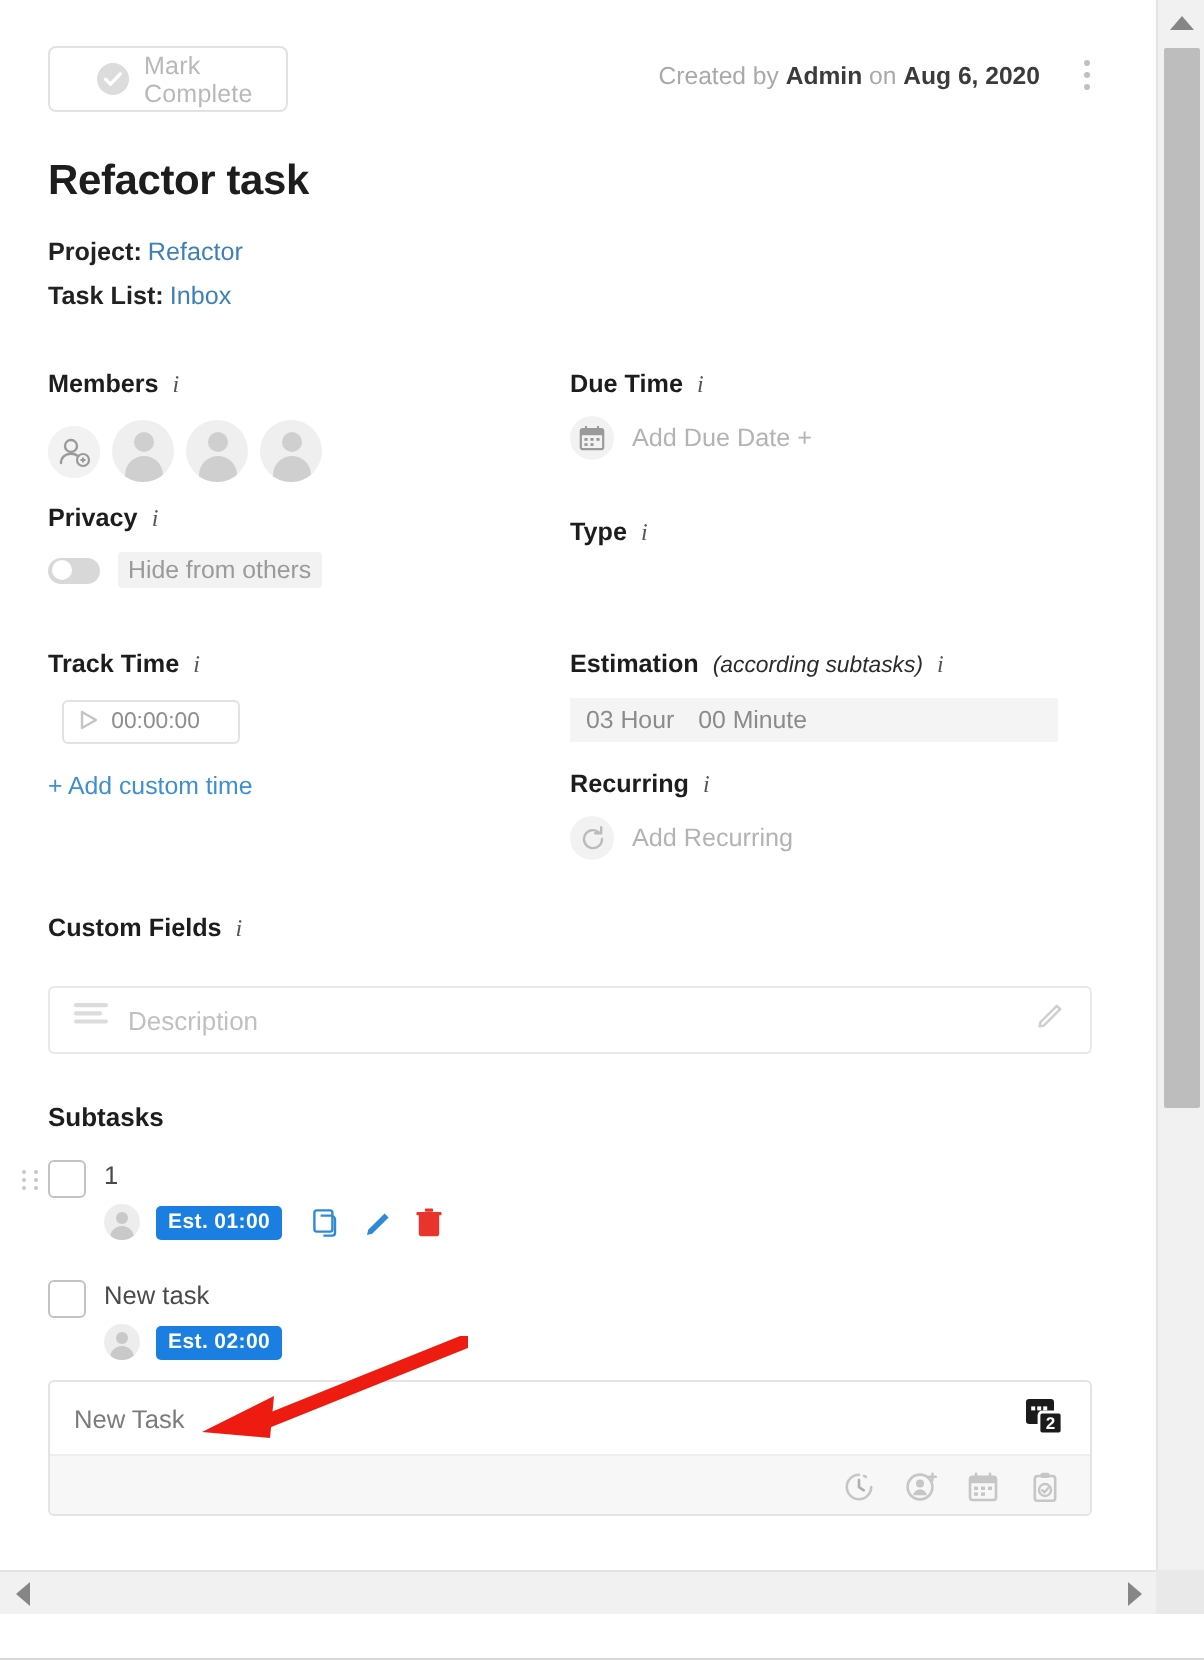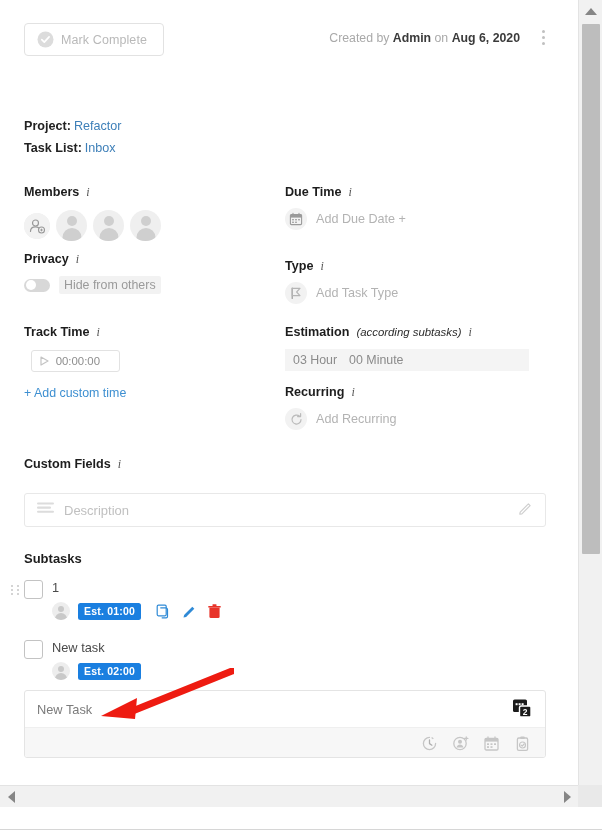--- a/index.html
+++ b/index.html
@@ -16,25 +16,25 @@
     position: absolute; left: 0; top: 0;
     width: 578px; height: 790px;
     background: #fff;
     overflow: hidden;
   }
 
   
   .hdr { position: absolute; left: 0; top: 0; width: 578px; height: 70px; }
   .mark-complete {
     position: absolute; left: 24px; top: 23px;
-    width: 140px; height: 33px;
+    width: 120px; height: 33px;
     border: 1px solid #e2e2e2; border-radius: 4px;
     background: #fff;
     display: flex; align-items: center; gap: 7px;
-    padding-left: 12px;
+    padding-left: 23px;
     cursor: pointer;
   }
   .mc-check { width: 17px; height: 17px; flex: none; }
   .mc-label { font-size: 12.5px; color: #b9b9b9; letter-spacing: .1px; }
 
   .created {
     position: absolute; right: 58px; top: 31px;
     font-size: 12.3px; color: #a9a9a9; white-space: nowrap;
   }
   .created b { color: #3b3b3b; font-weight: 600; }
@@ -255,20 +255,21 @@
         <b>Aug 6, 2020</b>
       </div>
 
       <div class="kebab">
         <i></i>
         <i></i>
         <i></i>
       </div>
     </div>
 
+    <div class="title">Refactor task</div>
 
     <div class="meta-line ml1">
       <span class="k">Project:</span><span class="v">Refactor</span>
     </div>
     <div class="meta-line ml2">
       <span class="k">Task List:</span><span class="v">Inbox</span>
     </div>
 
     <div class="col-l" style="top:185px;">
       <div class="flabel">
@@ -353,29 +354,20 @@
           </svg>
         </span>
         <span class="ph">Add Due Date +</span>
       </div>
     </div>
 
     <div class="col-r" style="top:259px;">
       <div class="flabel">
         <span>Type</span>
         <span class="info">i</span>
-      </div>
-      <div class="iconrow">
-        <span class="circ-ico">
-          <svg width="14" height="14" viewBox="0 0 14 14">
-            <path d="M3.2 12.4V2" stroke="#9a9a9a" stroke-width="1.2" stroke-linecap="round"></path>
-            <path d="M3.2 2.4 L11 2.4 L7.6 6 L11 9.6 L3.2 9.6 Z" fill="none" stroke="#b5b5b5" stroke-width="1.1" stroke-linejoin="round"></path>
-          </svg>
-        </span>
-        <span class="ph">Add Task Type</span>
       </div>
     </div>
 
     <div class="col-r" style="top:325px;">
       <div class="flabel">
         <span>Estimation</span>
         <span class="sub">(according subtasks)</span>
         <span class="info">i</span>
       </div>
       <div class="estbox">

